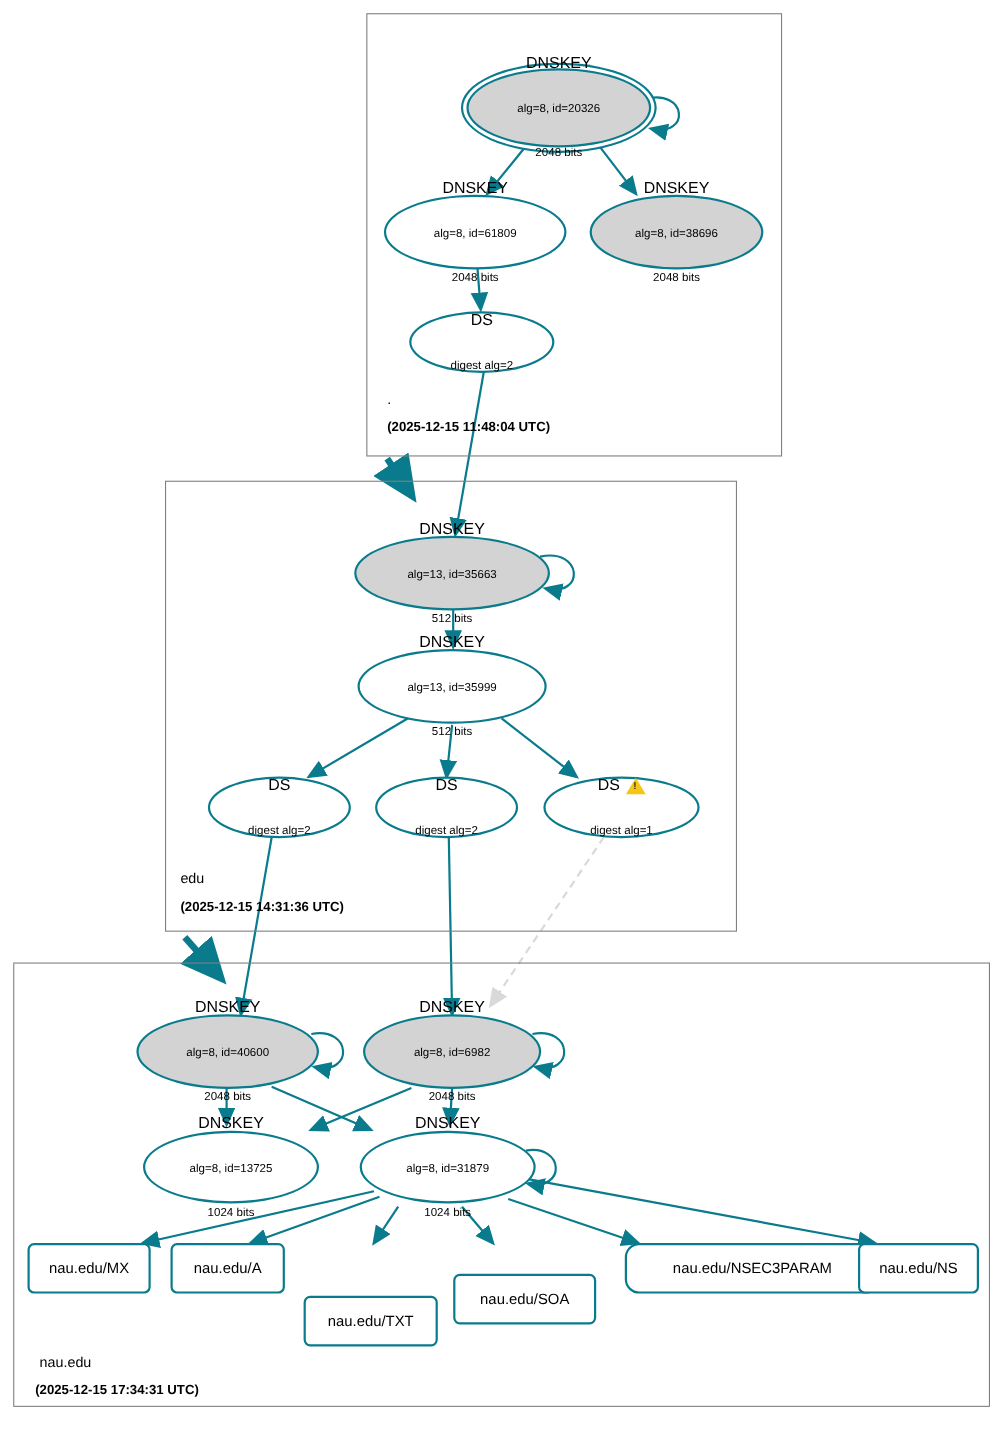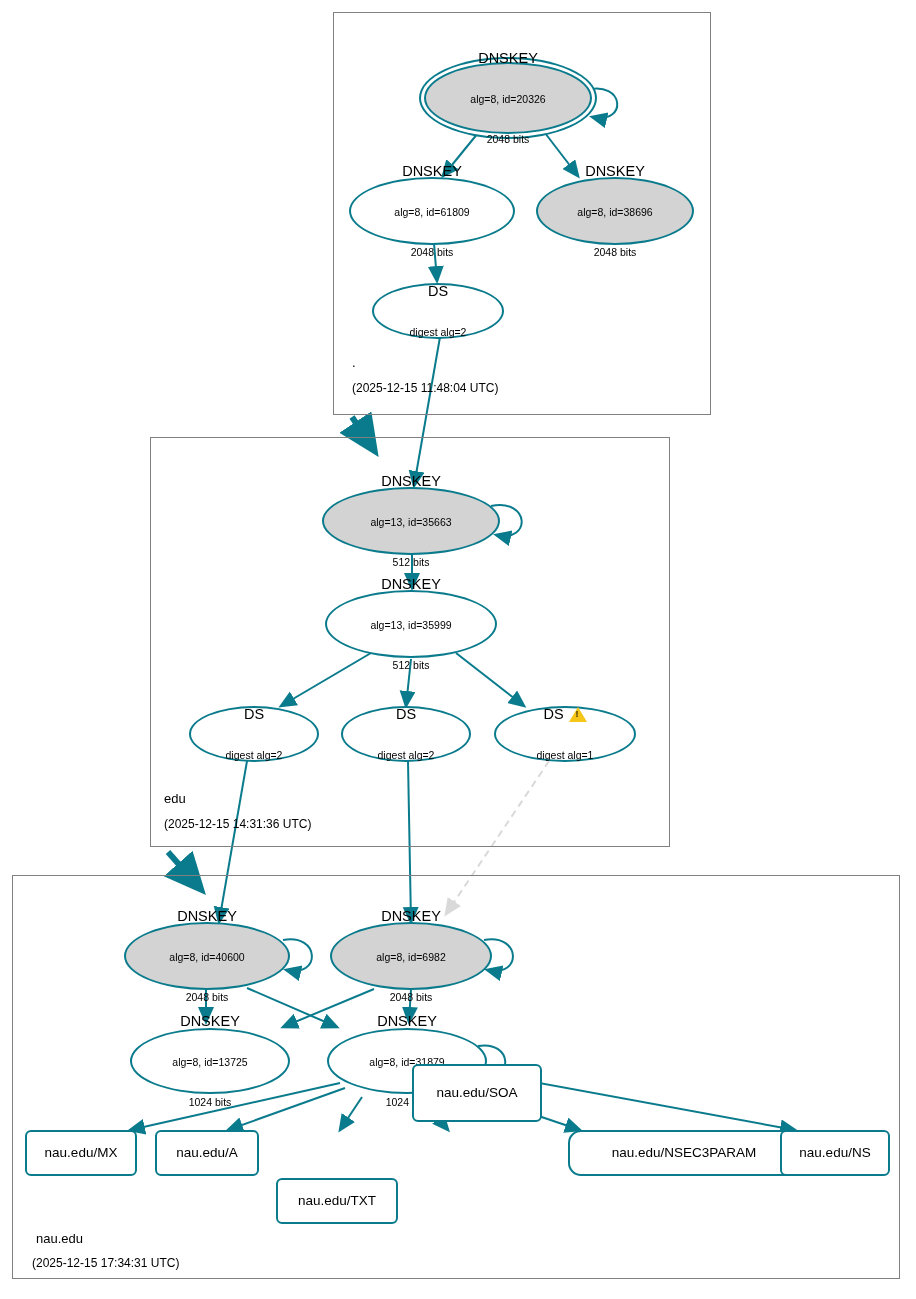--- a/index.html
+++ b/index.html
@@ -34,20 +34,21 @@
     position: absolute;
     font-size: 13px;
     color: #000;
     white-space: nowrap;
   }
   .zone-time {
     position: absolute;
     font-size: 12px;
     color: #000;
     white-space: nowrap;
+    font-weight: bold;
   }
   .node {
     position: absolute;
     box-sizing: border-box;
     display: flex;
     flex-direction: column;
     align-items: center;
     justify-content: center;
     text-align: center;
     line-height: 1.12;
@@ -273,21 +274,21 @@
   </div>
 
   <div class="node rect" style="left:155px; top:1130px; width:104px; height:46px;">
     <div class="rrlabel">nau.edu/A</div>
   </div>
 
   <div class="node rect" style="left:276px; top:1130px; width:122px; height:46px;margin-top:48px;">
     <div class="rrlabel">nau.edu/TXT</div>
   </div>
 
-  <div class="node rect" style="left:412px; top:1064px; width:130px; height:58px;">
+  <div class="node rect" style="left:412px; top:1158px; width:130px; height:46px;">
     <div class="rrlabel">nau.edu/SOA</div>
   </div>
 
   <div class="node rect" style="left:568px; top:1130px; width:232px; height:46px;border-radius:13px;">
     <div class="rrlabel">nau.edu/NSEC3PARAM</div>
   </div>
 
   <div class="node rect" style="left:780px; top:1130px; width:110px; height:46px;">
     <div class="rrlabel">nau.edu/NS</div>
   </div>

